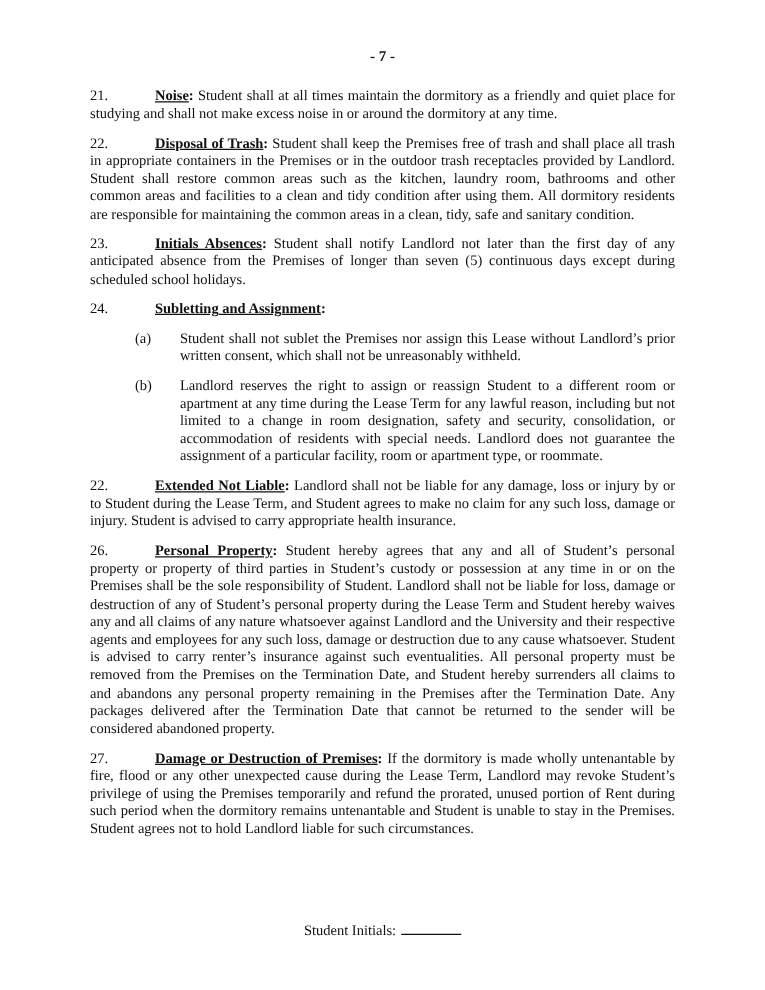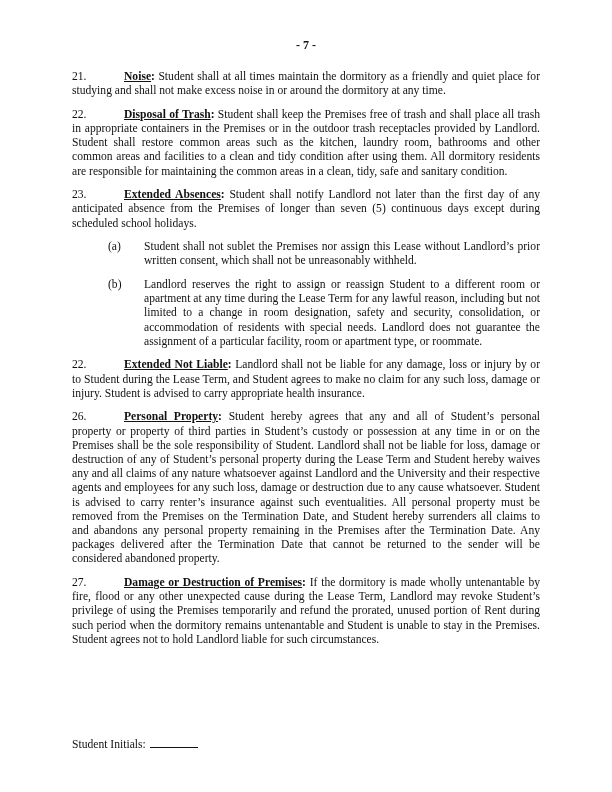--- a/index.html
+++ b/index.html
@@ -21,41 +21,42 @@
   .num { display: inline-block; width: 36px; }
   .heading { font-weight: bold; text-decoration: underline; margin-left: 16px; }
   .colon { font-weight: bold; }
   .sub {
     display: flex; margin: 0 0 9.4px 36px; line-height: 14.2px;
   }
   .sub-label { width: 36px; flex: none; }
   .sub-text { flex: 1; text-align: justify; }
   .footer {
     position: absolute; top: 737px; left: 72px; width: 468px;
-    display: flex; justify-content: flex-start; font-size: 11.6px;
+    display: flex; justify-content: center; font-size: 11.6px;
   }
   .blank {
     display: inline-block; border-bottom: 1px solid #111; vertical-align: baseline;
     height: 10px; margin-left: 4px;
   }
   .blank-student { width: 48px; }
   .blank-cosigner { width: 42px; }
 </style>
 </head>
 <body>
 
 <div class="page-num">- 7 -</div>
 
 <div class="content">
   <p class="para"><span class="num">21.</span><span class="heading">Noise</span><span class="colon">:</span><span> Student shall at all times maintain the dormitory as a friendly and quiet place for studying and shall not make excess noise in or around the dormitory at any time.</span></p>
 
   <p class="para"><span class="num">22.</span><span class="heading">Disposal of Trash</span><span class="colon">:</span><span> Student shall keep the Premises free of trash and shall place all trash in appropriate containers in the Premises or in the outdoor trash receptacles provided by Landlord. Student shall restore common areas such as the kitchen, laundry room, bathrooms and other common areas and facilities to a clean and tidy condition after using them. All dormitory residents are responsible for maintaining the common areas in a clean, tidy, safe and sanitary condition.</span></p>
 
-  <p class="para"><span class="num">23.</span><span class="heading">Extended Absences</span><span class="colon">:</span><span> Student shall notify Landlord not later than the first day of any anticipated absence from the Premises of longer than seven (5) continuous days except during scheduled school holidays.</span></p>
+  <p class="para"><span class="num">23.</span><span class="heading">Initials Absences</span><span class="colon">:</span><span> Student shall notify Landlord not later than the first day of any anticipated absence from the Premises of longer than seven (5) continuous days except during scheduled school holidays.</span></p>
 
+  <p class="para"><span class="num">24.</span><span class="heading">Subletting and Assignment</span><span class="colon">:</span></p>
 
   <div class="sub">
     <span class="sub-label">(a)</span>
     <span class="sub-text">Student shall not sublet the Premises nor assign this Lease without Landlord’s prior written consent, which shall not be unreasonably withheld.</span>
   </div>
 
   <div class="sub">
     <span class="sub-label">(b)</span>
     <span class="sub-text">Landlord reserves the right to assign or reassign Student to a different room or apartment at any time during the Lease Term for any lawful reason, including but not limited to a change in room designation, safety and security, consolidation, or accommodation of residents with special needs. Landlord does not guarantee the assignment of a particular facility, room or apartment type, or roommate.</span>
   </div>

